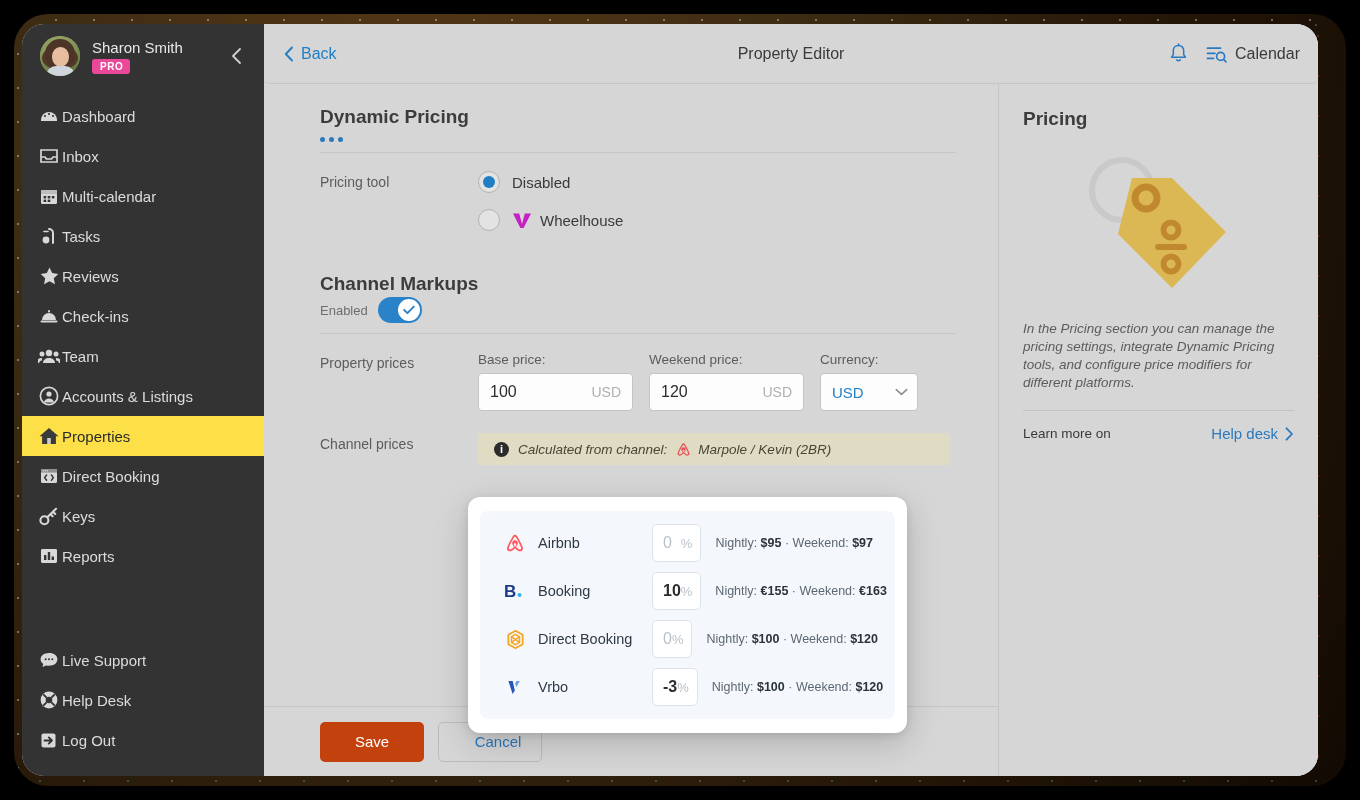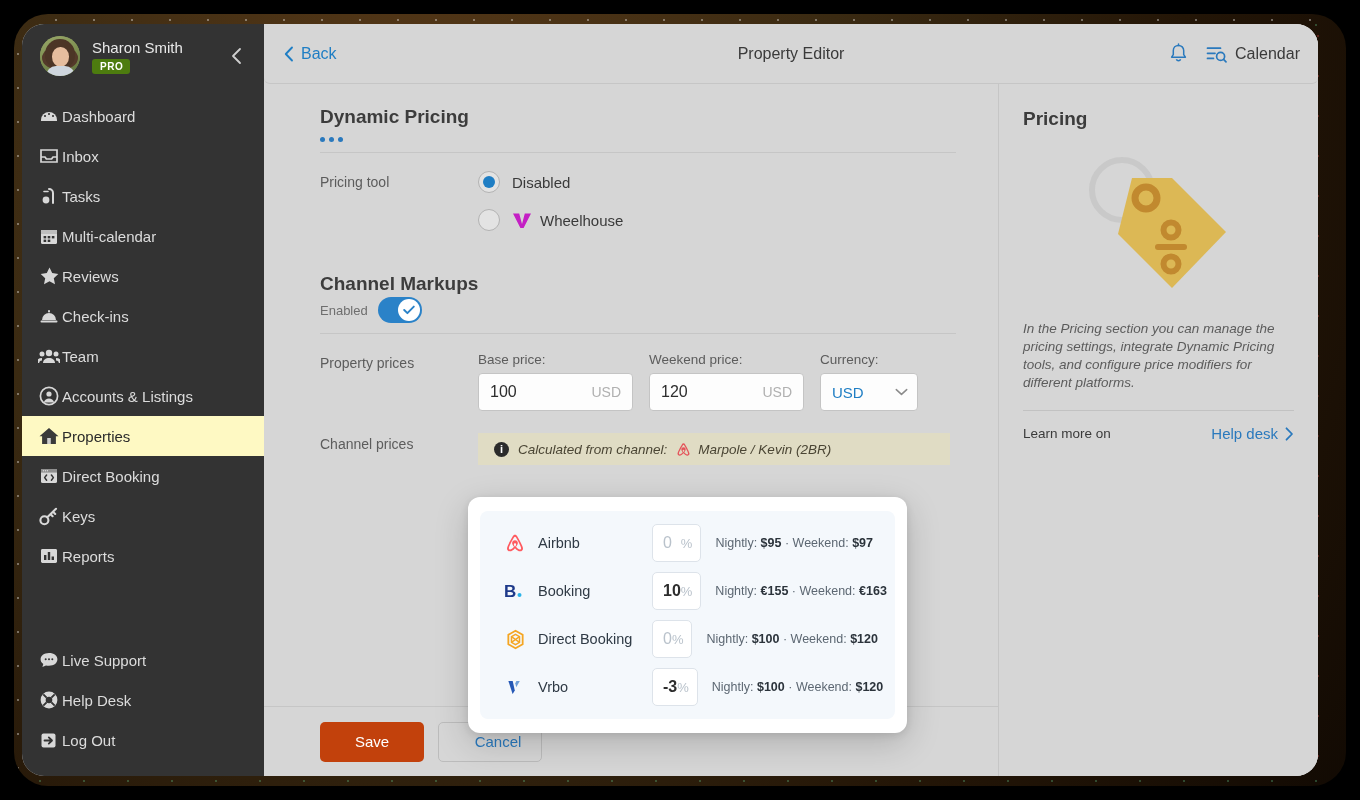--- a/index.html
+++ b/index.html
@@ -91,21 +91,21 @@
   .user-meta { flex: 1 1 auto; min-width: 0; }
   .user-name {
     color: #e8e8e8;
     font-size: 15px;
     line-height: 17px;
     white-space: nowrap;
   }
   .pro-badge {
     display: inline-block;
     margin-top: 3px;
-    background: #4d7c0f;
+    background: #ec4899;
     color: #ffffff;
     font-size: 10px;
     font-weight: bold;
     letter-spacing: .6px;
     padding: 2px 7px 2px 8px;
     border-radius: 3px;
   }
   .collapse-btn {
     width: 26px; height: 26px;
     display: flex; align-items: center; justify-content: center;
@@ -125,21 +125,21 @@
     font-size: 15px;
     cursor: pointer;
   }
   .nav-item .nav-ico {
     width: 22px; height: 22px;
     flex: 0 0 22px;
     display: flex; align-items: center; justify-content: center;
   }
   .nav-item svg { display: block; }
   .nav-item.active {
-    background: #fef9c3;
+    background: #fde047;
     color: #2b2b2b;
   }
   .nav-bottom { margin-top: auto; padding-bottom: 16px; }
 
   
   #main {
     flex: 1 1 auto;
     display: flex;
     flex-direction: column;
     background: #d6d6d6;
@@ -446,44 +446,44 @@
             <svg width="20" height="18" viewBox="0 0 20 18">
                 <path d="M2 3h16v12H2z" fill="none" stroke="#d8d8d8" stroke-width="1.7"></path>
                 <path d="M2 10h4l1.4 2h5.2L14 10h4" fill="none" stroke="#d8d8d8" stroke-width="1.7" stroke-linejoin="round"></path>
               </svg>
           </span>
           <span>Inbox</span>
         </div>
 
         <div class="nav-item">
           <span class="nav-ico">
-            <svg width="20" height="20" viewBox="0 0 20 20">
-                <path d="M10 3c2.3 0 4 1.8 4 4v10" fill="none" stroke="#d8d8d8" stroke-width="2" stroke-linecap="round"></path>
-                <circle cx="7" cy="14" r="3.4" fill="#d8d8d8"></circle>
-                <path d="M5 5.5h4" stroke="#d8d8d8" stroke-width="1.6" stroke-linecap="round"></path>
-              </svg>
-          </span>
-          <span>Tasks</span>
-        </div>
-
-        <div class="nav-item">
-          <span class="nav-ico">
             <svg width="20" height="19" viewBox="0 0 20 19">
                 <rect x="2" y="3" width="16" height="14" rx="1.5" fill="#d8d8d8"></rect>
                 <rect x="2" y="3" width="16" height="4" fill="#bdbdbd"></rect>
                 <g fill="#333">
                   <rect x="4.6" y="9" width="2.6" height="2.4"></rect>
                   <rect x="8.7" y="9" width="2.6" height="2.4"></rect>
                   <rect x="12.8" y="9" width="2.6" height="2.4"></rect>
                   <rect x="4.6" y="12.6" width="2.6" height="2.4"></rect>
                   <rect x="8.7" y="12.6" width="2.6" height="2.4"></rect>
                 </g>
               </svg>
           </span>
           <span>Multi-calendar</span>
+        </div>
+
+        <div class="nav-item">
+          <span class="nav-ico">
+            <svg width="20" height="20" viewBox="0 0 20 20">
+                <path d="M10 3c2.3 0 4 1.8 4 4v10" fill="none" stroke="#d8d8d8" stroke-width="2" stroke-linecap="round"></path>
+                <circle cx="7" cy="14" r="3.4" fill="#d8d8d8"></circle>
+                <path d="M5 5.5h4" stroke="#d8d8d8" stroke-width="1.6" stroke-linecap="round"></path>
+              </svg>
+          </span>
+          <span>Tasks</span>
         </div>
 
         <div class="nav-item">
           <span class="nav-ico">
             <svg width="21" height="20" viewBox="0 0 21 20">
                 <path d="M10.5 1.5l2.7 5.6 6.1.8-4.5 4.3 1.2 6.1-5.5-3-5.5 3 1.2-6.1L1.7 7.9l6.1-.8z" fill="#d8d8d8"></path>
               </svg>
           </span>
           <span>Reviews</span>
         </div>

